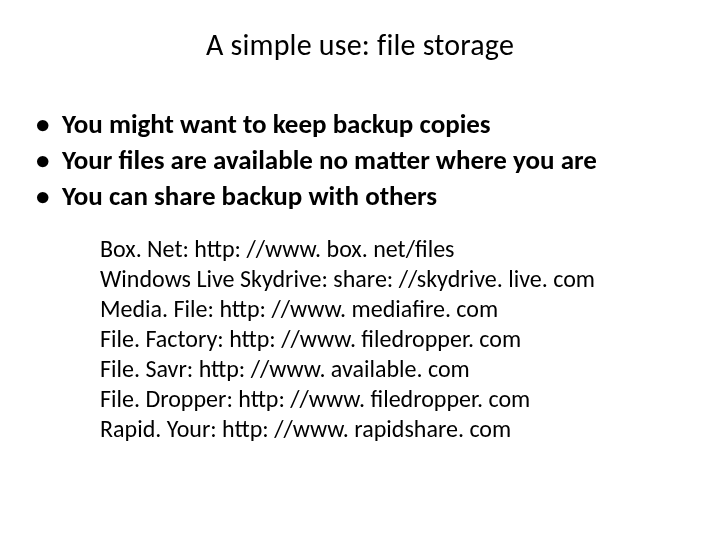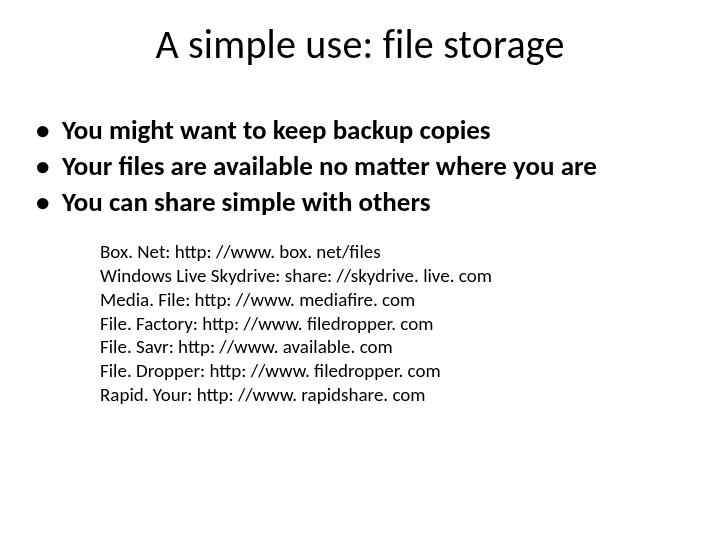--- a/index.html
+++ b/index.html
@@ -12,23 +12,23 @@
     color: #000000;
   }
   .slide {
     width: 720px;
     height: 540px;
     position: relative;
     box-sizing: border-box;
   }
   .title {
     text-align: center;
-    font-size: 40px;
+    font-size: 30px;
     font-weight: 400;
-    padding-top: 20px;
+    padding-top: 26px;
     padding-bottom: 10px;
     letter-spacing: 0.2px;
   }
   .body {
     padding: 34px 28px 0 28px;
   }
   ul.bullets {
     list-style: none;
     margin: 0;
     padding: 0;
@@ -46,35 +46,35 @@
     position: absolute;
     left: 8px;
     top: 0;
     font-size: 27px;
   }
   .sublist {
     margin-top: 22px;
     padding-left: 72px;
   }
   .sublist .line {
-    font-size: 19px;
+    font-size: 24px;
     line-height: 1.25;
   }
 </style>
 </head>
 <body>
 
 <div class="slide">
   <div class="title">A simple use: file storage</div>
 
   <div class="body">
     <ul class="bullets">
       <li>You might want to keep backup copies</li>
       <li>Your files are available no matter where you are</li>
-      <li>You can share simple with others</li>
+      <li>You can share backup with others</li>
     </ul>
 
     <div class="sublist">
       <div class="line">Box. Net: http: //www. box. net/files</div>
       <div class="line">Windows Live Skydrive: share: //skydrive. live. com</div>
       <div class="line">Media. File: http: //www. mediafire. com</div>
       <div class="line">File. Factory: http: //www. filedropper. com</div>
       <div class="line">File. Savr: http: //www. available. com</div>
       <div class="line">File. Dropper: http: //www. filedropper. com</div>
       <div class="line">Rapid. Your: http: //www. rapidshare. com</div>

